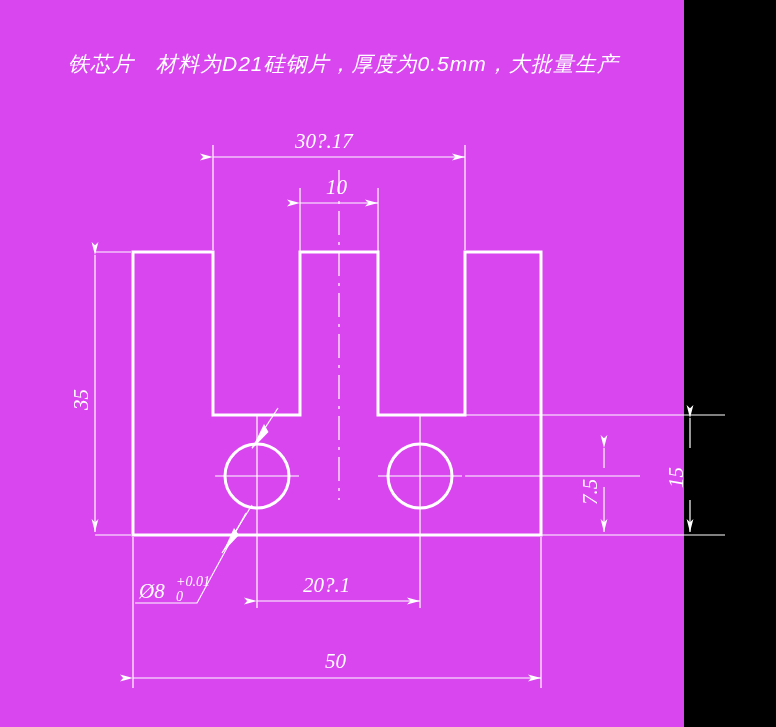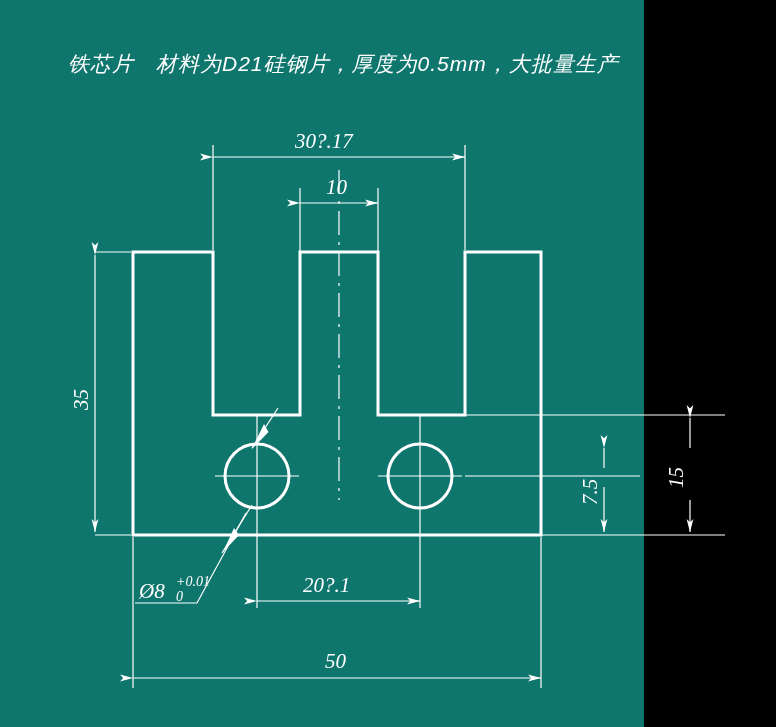--- a/index.html
+++ b/index.html
@@ -10,21 +10,22 @@
   body {
     width: 776px;
     height: 727px;
     overflow: hidden;
     font-family: "Liberation Sans", sans-serif;
   }
   #drawing-root {
     position: relative;
     width: 644px;
     height: 727px;
-    background: #0f766e;
+    background: #d946ef;
+    padding-left: 40px;
   }
   svg#cad-canvas {
     position: absolute;
     left: 0;
     top: 0;
     width: 776px;
     height: 727px;
     display: block;
   }
   .outline-stroke {

